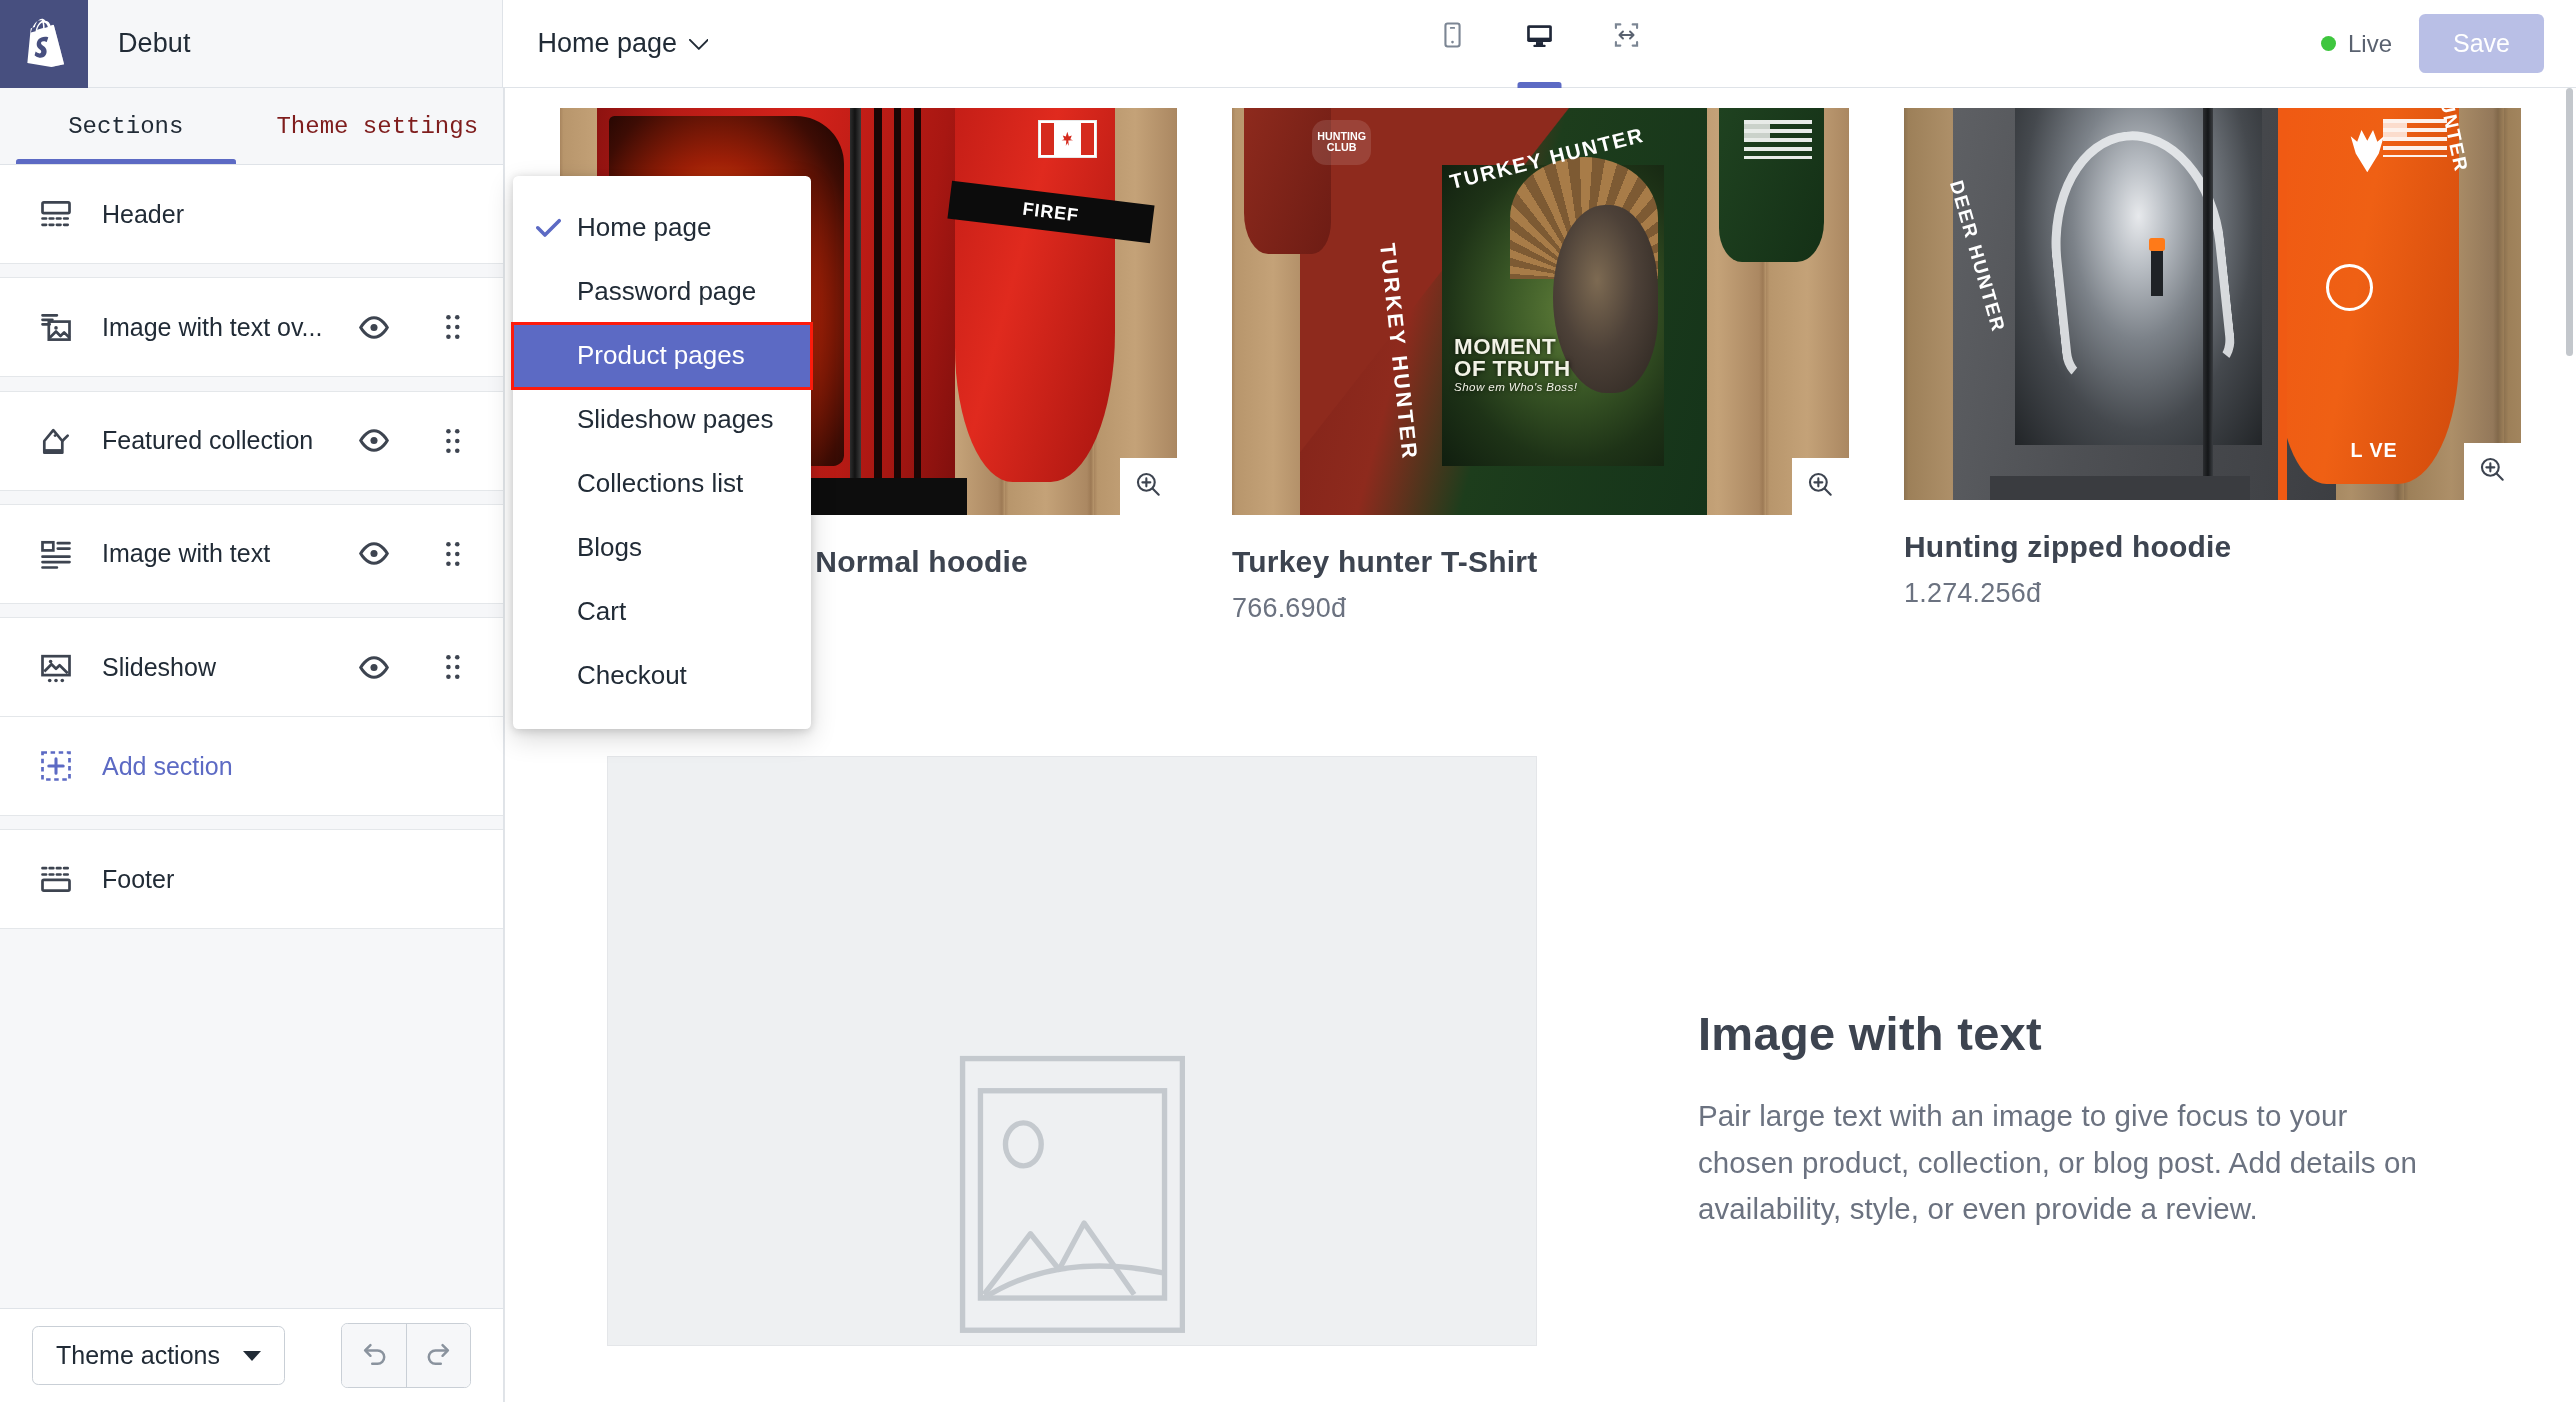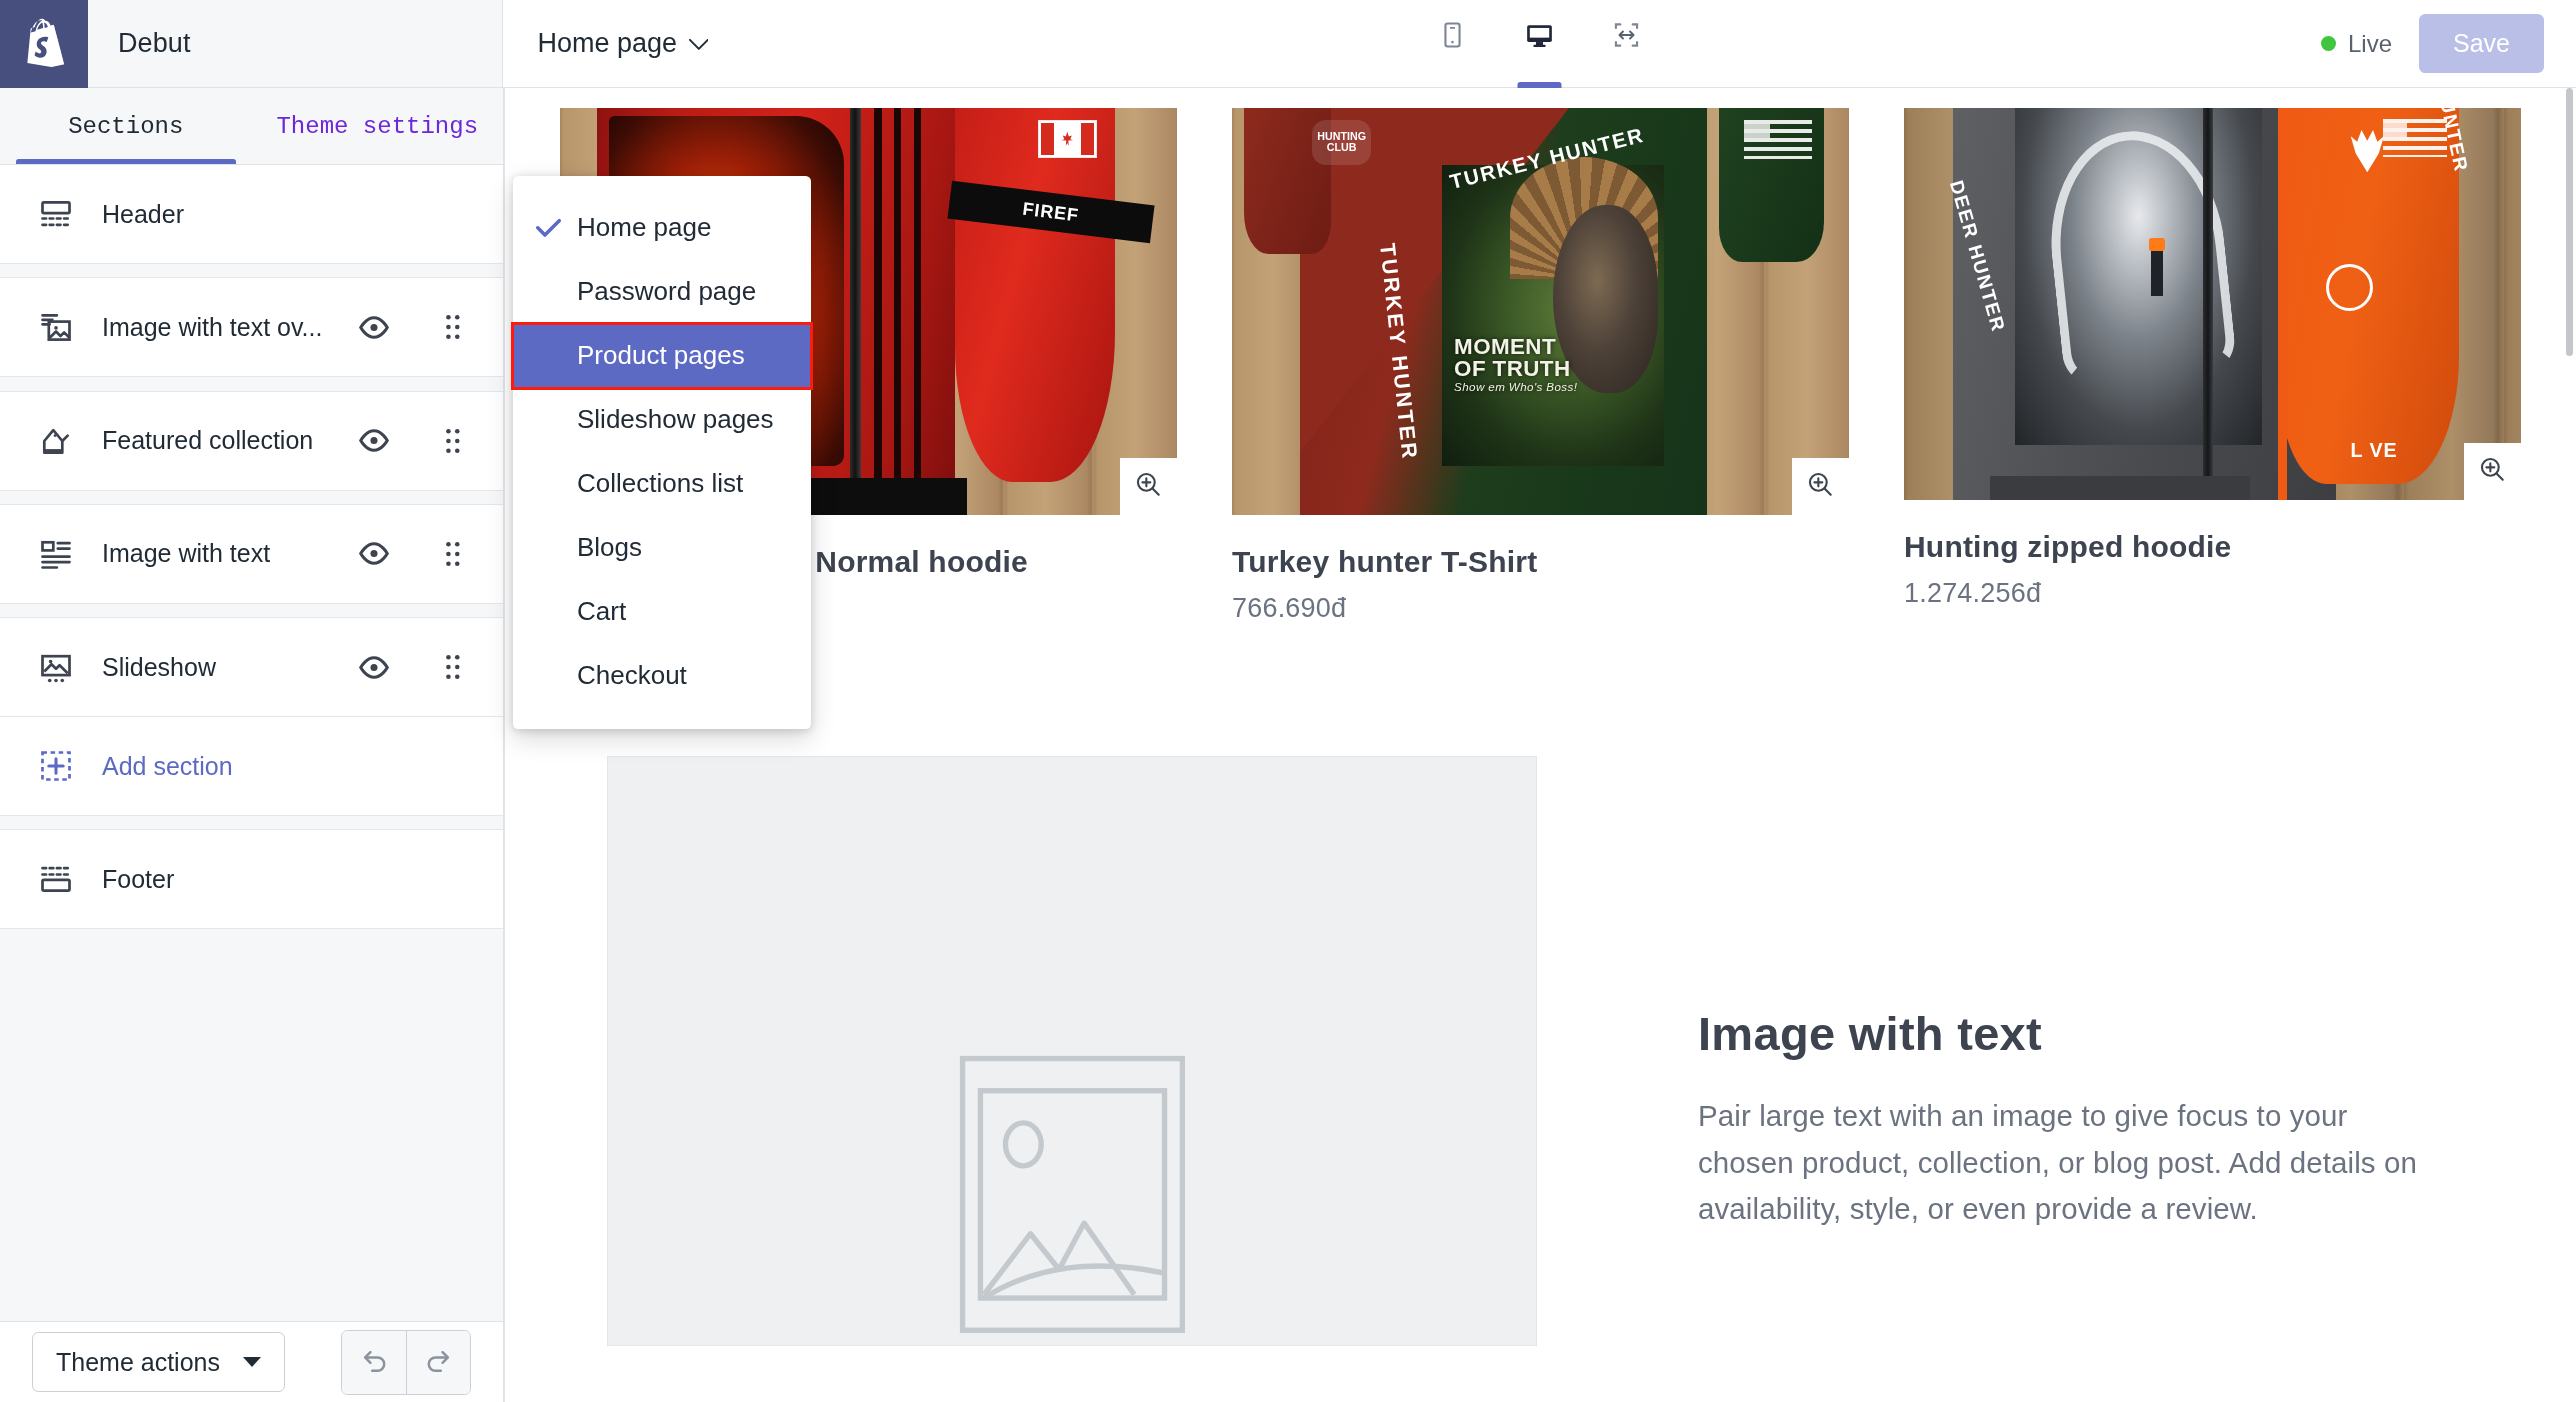--- a/index.html
+++ b/index.html
@@ -68,21 +68,21 @@
 
   
   .sidebar {
     width: 504px; flex: 0 0 504px; background: #ffffff;
     border-right: 0.9px solid #dfe3e8; display: flex; flex-direction: column;
     position: relative; z-index: 20;
   }
   .tabs { display: flex; height: 77px; background: #f6f7f9; border-bottom: 0.9px solid #dfe3e8; flex: 0 0 77px; font-family: Liberation Mono, monospace; }
   .tab {
     flex: 1 1 0; display: flex; align-items: center; justify-content: center;
-    font-size: 24px; color: #6d28d9; cursor: pointer; position: relative;
+    font-size: 24px; color: #7f1d1d; cursor: pointer; position: relative;
   }
   .tab.active { color: #212b36; }
   .tab.active::after {
     content: ""; position: absolute; bottom: 0; left: 16px; right: 16px;
     height: 5.4px; background: #5c6ac4; border-radius: 2.7px 2.7px 0 0;
   }
 
   .section-list { flex: 1 1 auto; overflow: hidden; background: #f6f7f9; }
   .section-row {
     height: 99px; background: #ffffff; display: flex; align-items: center;
@@ -95,21 +95,21 @@
     flex: 1 1 auto; margin-left: 25px; font-size: 25px; color: #212b36;
     white-space: nowrap; overflow: hidden;
   }
   .sec-label.addlink { color: #5c6ac4; }
   .sec-actions { display: flex; align-items: center; gap: 43px; }
   .eye-btn, .drag-btn { width: 36px; height: 36px; display: flex; align-items: center; justify-content: center; cursor: pointer; }
   .eye-btn svg { width: 32px; height: 23px; }
   .drag-btn svg { width: 19.7px; height: 30px; }
 
   .sidebar-footer {
-    flex: 0 0 auto; height: 81px; border-top: 0.9px solid #dfe3e8; background: #ffffff;
+    flex: 0 0 auto; height: 94px; border-top: 0.9px solid #dfe3e8; background: #ffffff;
     display: flex; align-items: center; padding: 3px 32px; gap: 0;
   }
   .theme-actions-btn {
     display: flex; align-items: center; gap: 23px;
     border: 0.9px solid #c9cfd6; border-radius: 6.3px; background: #ffffff;
     padding: 14.3px 23px; font-size: 25px; color: #212b36; cursor: pointer;
     font-family: "Liberation Sans", sans-serif;
   }
   .caret-down { width: 0; height: 0; border-left: 9px solid transparent; border-right: 9px solid transparent; border-top: 10.7px solid #212b36; display:block; }
   .undo-redo { margin-left: auto; display: flex; border: 0.9px solid #c9cfd6; border-radius: 6.3px; overflow: hidden; }

